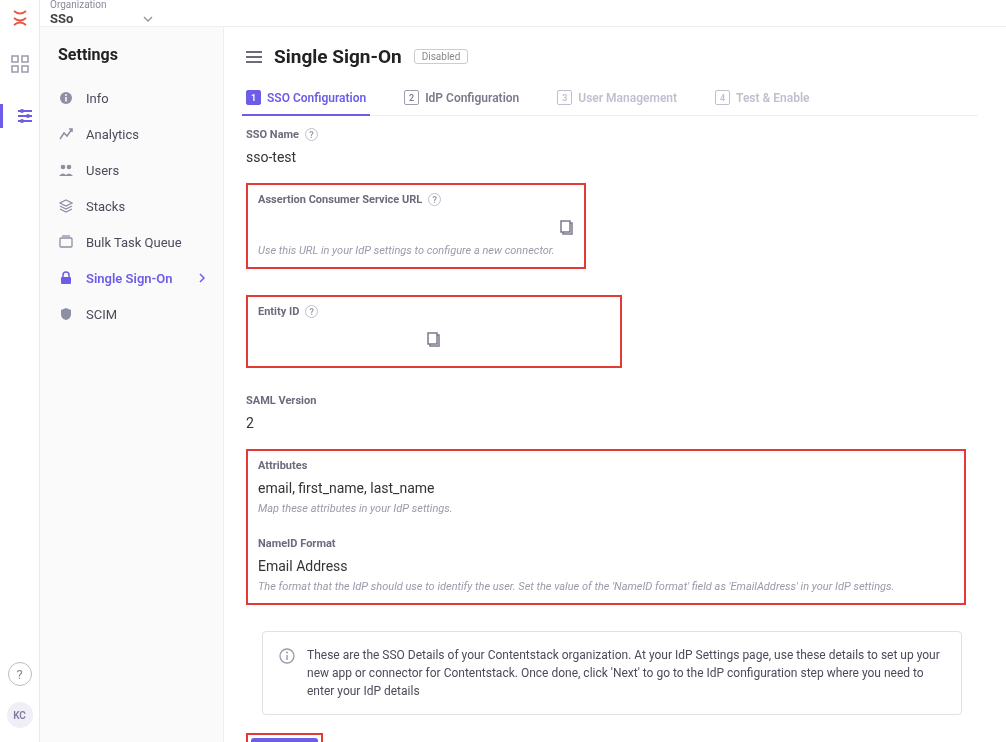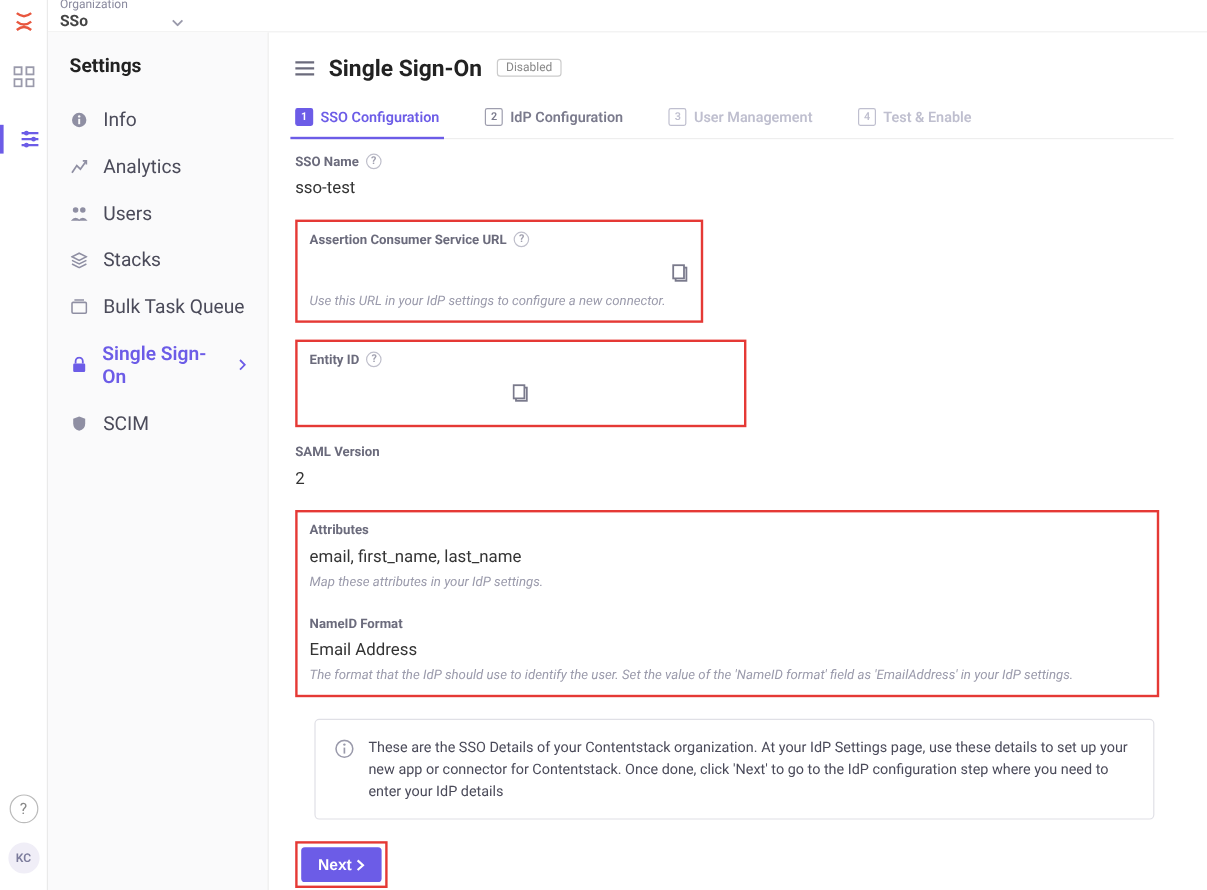--- a/index.html
+++ b/index.html
@@ -13,21 +13,21 @@
 .leftrail .help-icon { width: 24px; height: 24px; border: 1.5px solid #bbb; border-radius: 50%; display: flex; align-items: center; justify-content: center; color: #888; font-size: 13px; margin-bottom: 16px; cursor: pointer; }
 .leftrail .avatar { width: 26px; height: 26px; border-radius: 50%; background: #f0eef7; color: #7c7c9c; font-size: 10px; font-weight: 600; display: flex; align-items: center; justify-content: center; margin-bottom: 14px; cursor: pointer; }
 .main { flex: 1; display: flex; flex-direction: column; }
 .topbar { height: 36px; display: flex; align-items: center; padding: 0 10px; border-bottom: 1px solid #f0f0f0; }
 .topbar .org-label { font-size: 10px; color: #8a8a9e; line-height: 1; }
 .topbar .org-select { display: flex; align-items: center; gap: 70px; color: #444; font-size: 13px; margin-top: 1px; cursor: pointer; font-weight: bold; }
 .topbar .org-wrap { display: flex; flex-direction: column; }
 .body { flex: 1; display: flex; }
 .sidebar { width: 184px; background: #fafafb; border-right: 1px solid #eee; padding: 18px 0 0 0; }
 .sidebar h2 { font-size: 16px; font-weight: 700; color: #222; padding: 0 18px 16px 18px; }
-.side-item { display: flex; align-items: center; padding: 10px 18px; font-size: 16px; color: #4b4b5a; cursor: pointer; gap: 12px; }
+.side-item { display: flex; align-items: center; padding: 10px 18px; font-size: 13px; color: #4b4b5a; cursor: pointer; gap: 12px; }
 .side-item .side-icon { width: 16px; height: 16px; display: inline-flex; align-items: center; justify-content: center; color: #8f8fa3; }
 .side-item.active { color: #6c5ce7; font-weight: 600; }
 .side-item.active .side-icon { color: #6c5ce7; }
 .side-item .chev { margin-left: auto; color: #6c5ce7; }
 .content { flex: 1; padding: 18px 28px 20px 22px; overflow-y: auto; }
 .page-header { display: flex; align-items: center; gap: 12px; margin-bottom: 22px; }
 .page-header .menu-icon { color: #6b6b7c; cursor: pointer; }
 .page-title { font-size: 19px; font-weight: 700; color: #222; }
 .status-badge { border: 1px solid #ccc; border-radius: 3px; padding: 1px 7px; font-size: 10px; color: #888; }
 .tabs { display: flex; gap: 38px; border-bottom: 1px solid #eee; margin-bottom: 6px; }
@@ -36,21 +36,21 @@
 .tab.current { color: #6c5ce7; }
 .tab.current .step-num { background: #6c5ce7; border-color: #6c5ce7; color: #fff; }
 .tab.available { color: #7a7a8c; }
 .tab.available .step-num { border-color: #9e9eae; color: #7a7a8c; }
 .tab.current::after { content: ""; position: absolute; left: -4px; right: -4px; bottom: -1px; height: 2px; background: #6c5ce7; }
 .form-area { padding-top: 6px; }
 .field-label { font-size: 11px; font-weight: 700; color: #6b6b7c; display: flex; align-items: center; gap: 6px; margin-bottom: 8px; }
 .help-q { width: 13px; height: 13px; border: 1px solid #bfbfcb; border-radius: 50%; display: inline-flex; align-items: center; justify-content: center; font-size: 9px; color: #a0a0af; cursor: pointer; }
 .field-value { font-size: 14px; color: #333; margin-bottom: 18px; }
 .field-hint { font-size: 11px; font-style: italic; color: #9a9aab; }
-.redbox { border: 2.5px solid #e53935; padding: 8px 10px 10px 10px; margin-bottom: 14px; }
+.redbox { border: 2.5px solid #e53935; padding: 8px 10px 10px 10px; margin-bottom: 26px; }
 .copy-row { display: flex; align-items: center; justify-content: flex-end; padding: 6px 0 8px 0; }
 .copy-icon { color: #7a7a8c; cursor: pointer; }
 .copy-row.center { justify-content: center; }
 .info-banner { border: 1px solid #e0e0e6; border-radius: 4px; padding: 14px 16px; display: flex; gap: 12px; margin: 18px 16px; }
 .info-banner .info-icon { color: #9a9aab; flex-shrink: 0; margin-top: 2px; }
 .info-banner .info-text { font-size: 12px; color: #4b4b5a; line-height: 1.5; }
 .next-btn-wrap { border: 2.5px solid #e53935; display: inline-block; padding: 3px; }
 .next-btn { background: #6c5ce7; color: #fff; border: none; padding: 7px 14px; font-size: 13px; font-weight: 600; border-radius: 3px; cursor: pointer; display: inline-flex; align-items: center; gap: 4px; }
 svg { display: block; }
 .section-gap { margin-top: 10px; }

